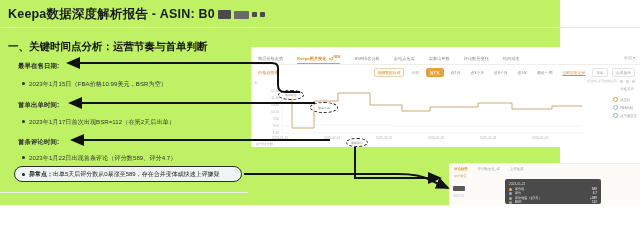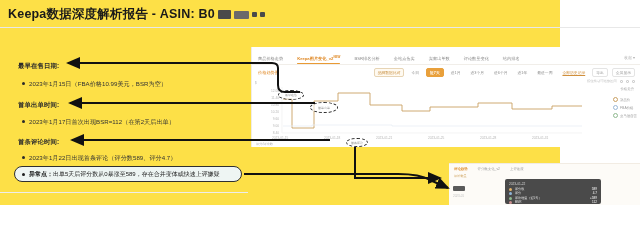--- a/index.html
+++ b/index.html
@@ -2,21 +2,21 @@
 <html><head>
 <meta charset="utf-8">
 <style>
   * { box-sizing: border-box; margin: 0; padding: 0; }
   html, body {
     width: 640px; height: 205px;
     background: #ffffff;
     font-family: "Liberation Sans", "DejaVu Sans", sans-serif;
     overflow: hidden;
   }
-  #root { position: relative; width: 560px; height: 205px; background: #fde047; }
+  #root { position: relative; width: 560px; height: 205px; background: #bef264; }
 
   
   .report-title {
     position: absolute; left: 8px; top: 6px;
     font-size: 12.5px; font-weight: 700; color: #1a1a1a;
     letter-spacing: .2px; white-space: nowrap;
   }
   .redact {
     display: inline-block; vertical-align: middle;
     background: #4a4a4a; border-radius: 1px; margin-left: 3px;
@@ -239,20 +239,21 @@
 </head>
 <body>
 
 <div id="root">
 
   <div class="report-title">
     <span>Keepa数据深度解析报告 - ASIN: B0</span><span class="redact r1"></span><span class="redact r2"></span><span class="redact r3"></span><span class="redact r4"></span>
   </div>
   <div class="title-rule"></div>
 
+  <div class="section-head">一、关键时间点分析：运营节奏与首单判断</div>
 
   <div class="sub-label" style="top:62px;">最早在售日期:</div>
   <div class="bullet-row" style="top:80px;">
     <span class="dot"></span><span>2023年1月15日（FBA价格10.99美元，BSR为空）</span>
   </div>
 
   <div class="sub-label" style="top:101px;">首单出单时间:</div>
   <div class="bullet-row" style="top:118px;">
     <span class="dot"></span><span>2023年1月17日首次出现BSR=112（在第2天后出单）</span>
   </div>

